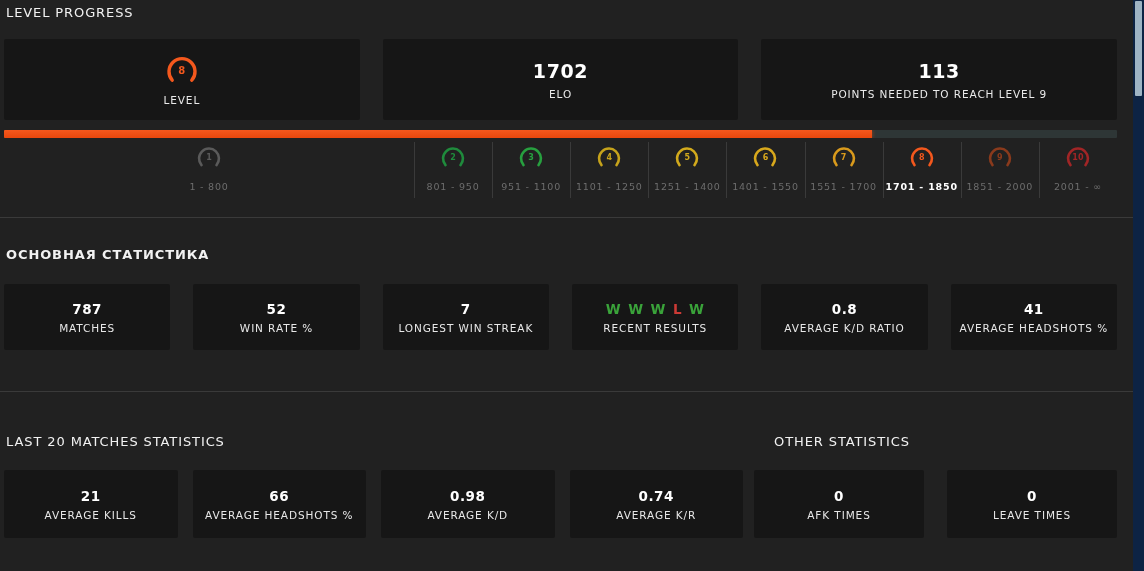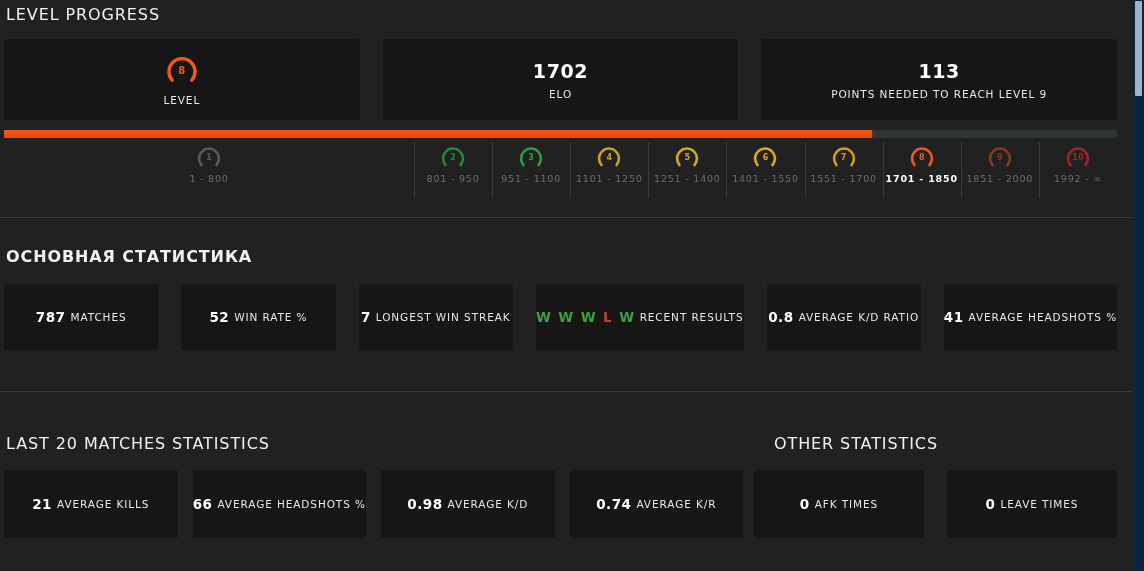--- a/index.html
+++ b/index.html
@@ -19,21 +19,21 @@
     position: absolute;
     left: 0; top: 0;
     width: 1133px;
     height: 571px;
     background: #212121;
     overflow: hidden;
   }
 
   
   .section-title {
-    font-size: 16px;
+    font-size: 13px;
     letter-spacing: 0.9px;
     color: #f2f2f2;
     font-weight: 500;
     text-transform: uppercase;
     white-space: nowrap;
     text-align: right;
   }
 
   
   #level-progress-title {
@@ -134,21 +134,21 @@
   .lvl-cell.norm  { flex: 1 1 0; }
   .lvl-cell + .lvl-cell::before {
     content: "";
     position: absolute;
     left: 0; top: 2px;
     width: 1px;
     height: 56px;
     background: #3a3a3a;
   }
   .lvl-cell .range {
-    margin-top: 2px;
+    margin-top: 10px;
     font-size: 9.5px;
     letter-spacing: 0.8px;
     color: #6d6d6d;
     white-space: nowrap;
   }
   .lvl-cell.current .range {
     color: #ffffff;
     font-weight: bold;
   }
 
@@ -172,21 +172,21 @@
     width: 1113px;
     height: 66px;
     display: flex;
     gap: 23px;
   }
   .stat-card {
     flex: 1 1 0;
     background: #161616;
     border-radius: 2px;
     display: flex;
-    flex-direction: row;
+    flex-direction: column;
     align-items: center;
     justify-content: center;
     gap: 5px;
   }
   .stat-card .val {
     font-size: 13.5px;
     font-weight: bold;
     letter-spacing: 0.5px;
     color: #ffffff;
   }
@@ -358,21 +358,21 @@
         </span>
         <div class="range">1851 - 2000</div>
       </div>
       <div class="lvl-cell norm">
         <span class="lvl-badge" style="width: 26px; height: 26px;">
           <svg width="26" height="26" viewBox="0 0 34 34">
             <path d="M7.2 26.2 A13 13 0 1 1 26.8 26.2" fill="none" stroke="#a12526" stroke-width="3.4" stroke-linecap="round"></path>
           </svg>
           <span class="num" style="color: rgb(161, 37, 38); font-size: 8px;">10</span>
         </span>
-        <div class="range">1992 - ∞</div>
+        <div class="range">2001 - ∞</div>
       </div>
     </div>
 
   <div class="divider" id="divider-1"></div>
 
   <div class="section-title" id="main-stats-title">ОСНОВНАЯ СТАТИСТИКА</div>
 
   <div id="main-stats-row">
       <div class="stat-card">
         <div class="val">787</div>

